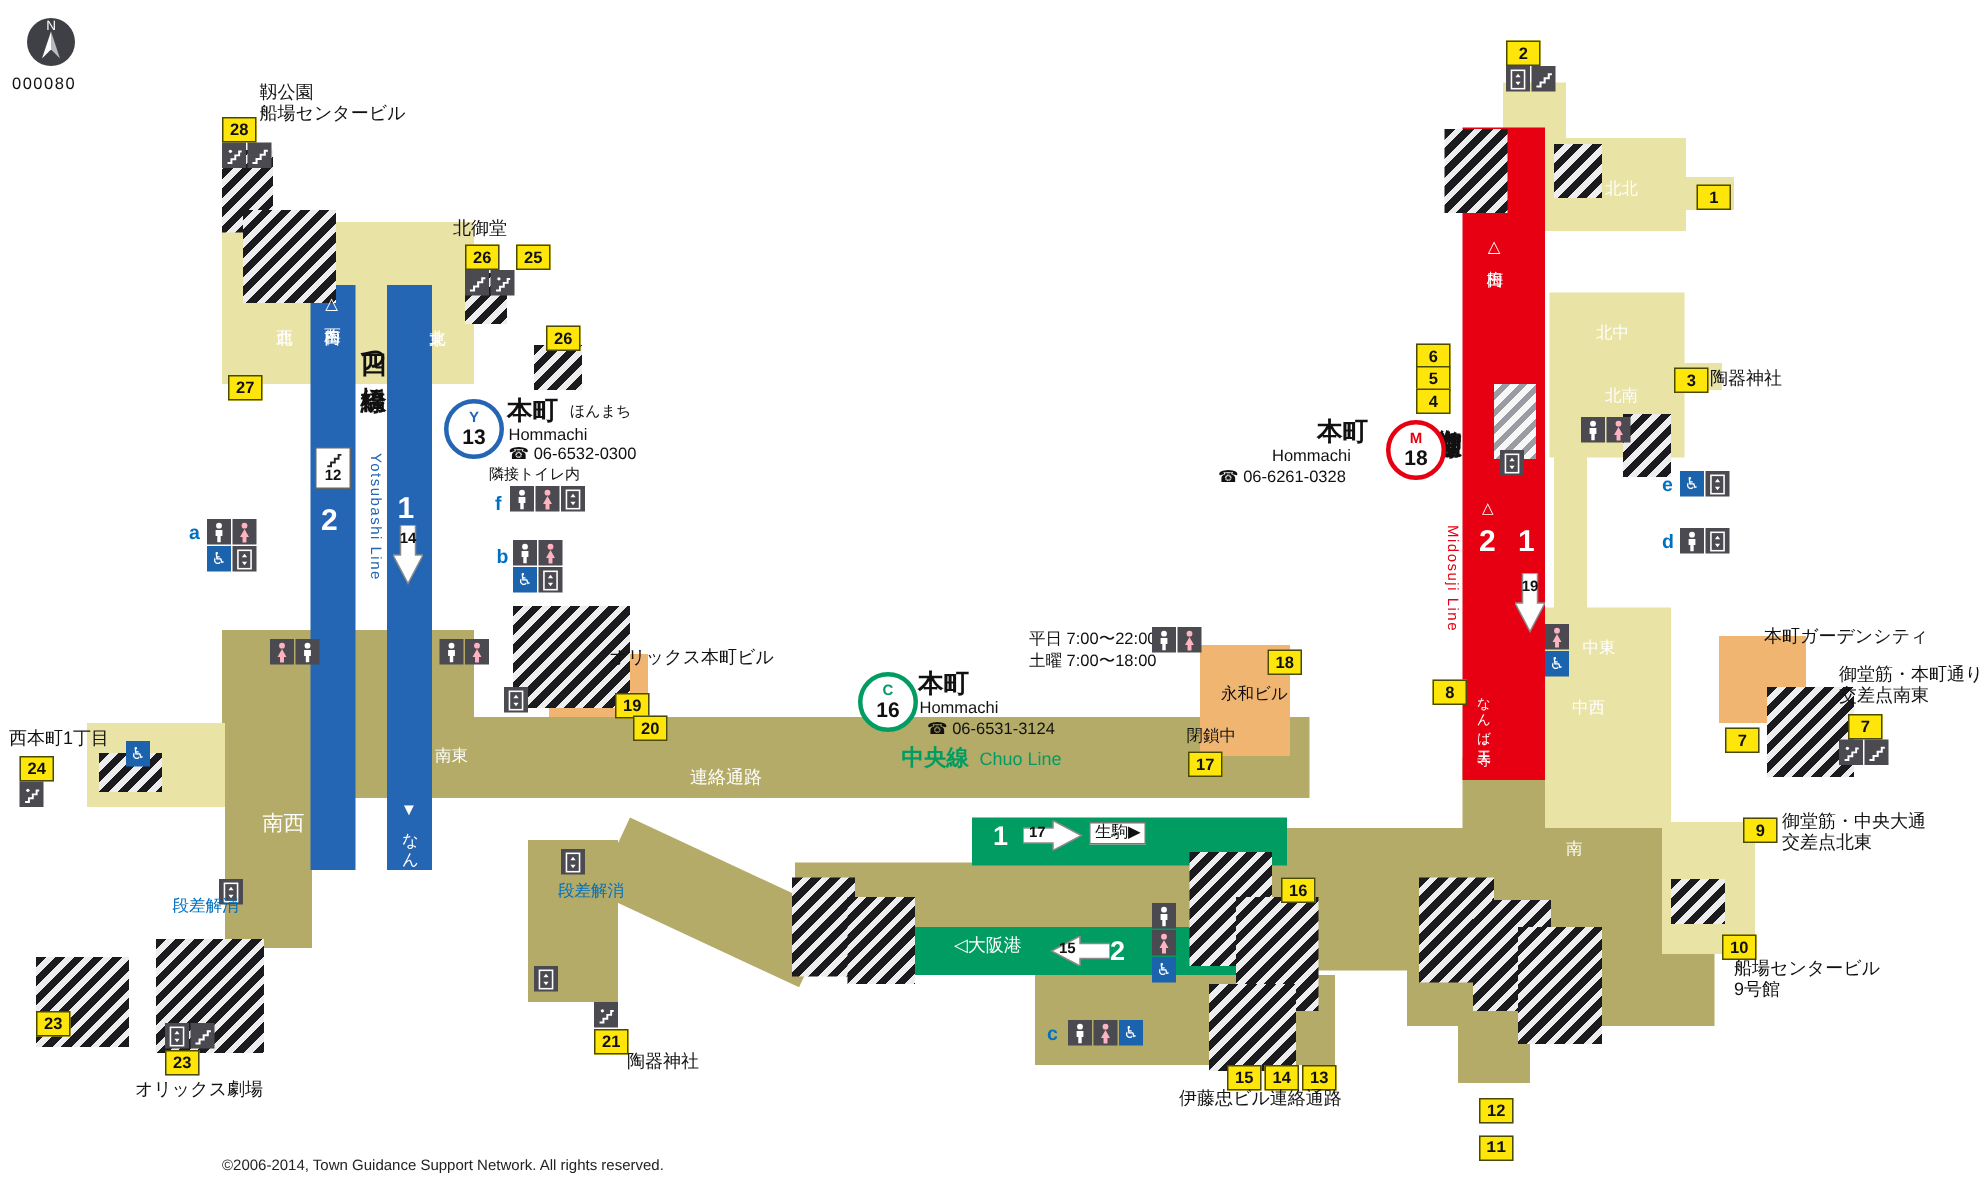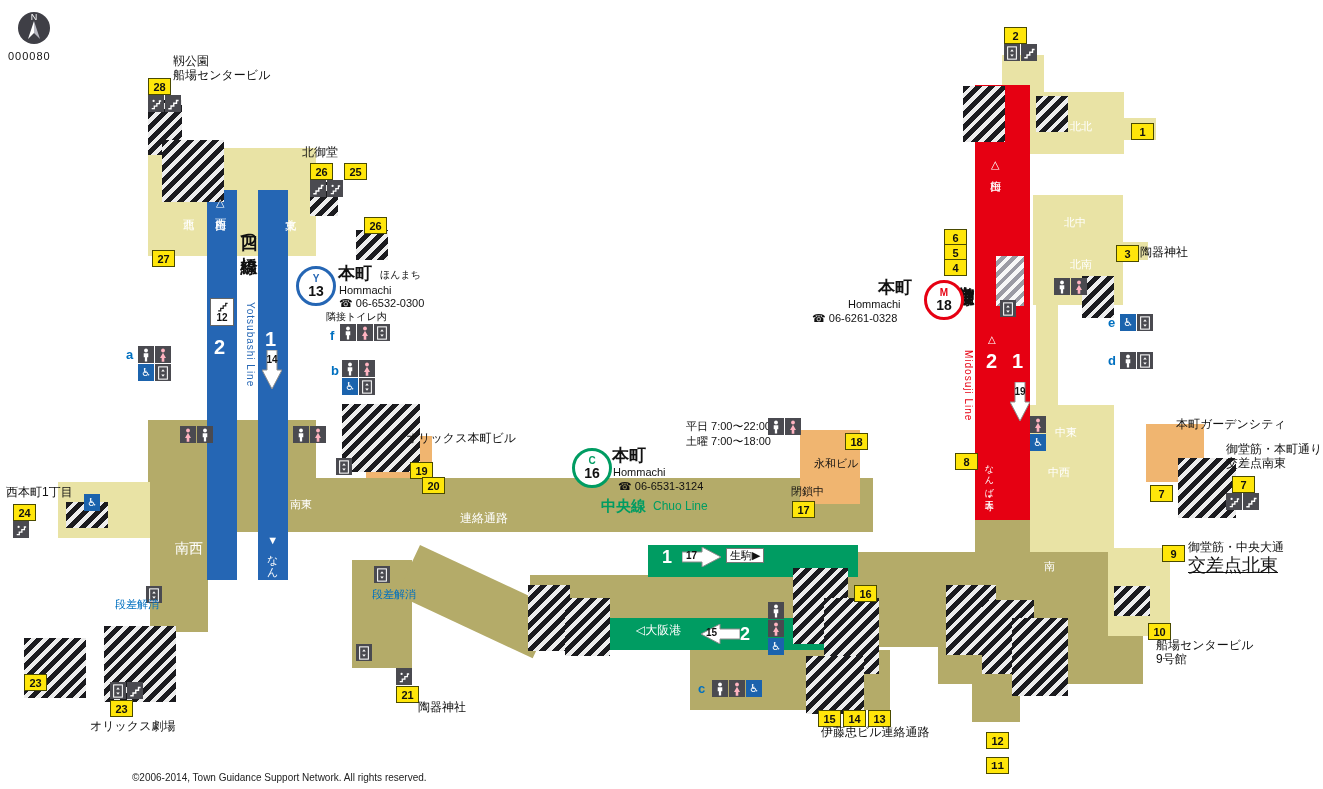--- a/index.html
+++ b/index.html
@@ -22,21 +22,21 @@
   .arrow .anum{position:absolute;width:100%;text-align:center;font-size:10px;font-weight:bold;color:#111;}
   .arrow.down .anum{top:4px;}
   .arrow.left .anum{top:3px;left:6px;width:auto;}
   .arrow.right .anum{top:3px;left:4px;width:auto;}
   .numbox{position:absolute;width:22px;height:26px;background:#fff;border:1px solid #666;
           display:flex;flex-direction:column;align-items:center;justify-content:center;
           font-size:10px;font-weight:bold;}
   .numbox svg{width:11px;height:11px;}
   .compass{position:absolute;}
   .idlabel{position:absolute;left:8px;top:50px;font-size:11px;letter-spacing:1px;}
-  .copyright{position:absolute;left:132px;top:772px;font-size:10px;color:#222;}
+  .copyright{position:absolute;left:148px;top:772px;font-size:10px;color:#222;}
 </style>
 </head>
 <body>
 
 <div id="map">
   <div class="idlabel">000080</div>
   <div class="copyright">©2006-2014, Town Guidance Support Network. All rights reserved.</div>
 <div style="position: absolute; left: 148px; top: 148px; width: 168px; height: 108px; background: rgb(233, 227, 165);"></div>
     <div style="position: absolute; left: 148px; top: 420px; width: 168px; height: 112px; background: rgb(180, 171, 105);"></div>
     <div style="position: absolute; left: 288px; top: 478px; width: 585px; height: 54px; background: rgb(180, 171, 105);"></div>
@@ -517,24 +517,24 @@
     <div class="txt" style="position: absolute; left: 90px; top: 720px; font-size: 12px;">オリックス劇場</div>
     <div class="txt" style="position: absolute; left: 418px; top: 701px; font-size: 12px;">陶器神社</div>
     <div class="txt" style="position: absolute; left: 814px; top: 457px; font-size: 11px;">永和ビル</div>
     <div class="txt" style="position: absolute; left: 791px; top: 485px; font-size: 11px;">閉鎖中</div>
     <div class="txt" style="position: absolute; left: 460px; top: 512px; font-size: 12px; color: rgb(255, 255, 255);">連絡通路</div>
     <div class="txt" style="position: absolute; left: 1140px; top: 246px; font-size: 12px;">陶器神社</div>
     <div class="txt" style="position: absolute; left: 1176px; top: 418px; font-size: 12px;">本町ガーデンシティ</div>
     <div class="txt" style="position: absolute; left: 1226px; top: 443px; font-size: 12px;">御堂筋・本町通り</div>
     <div class="txt" style="position: absolute; left: 1226px; top: 457px; font-size: 12px;">交差点南東</div>
     <div class="txt" style="position: absolute; left: 1188px; top: 541px; font-size: 12px;">御堂筋・中央大通</div>
-    <div class="txt" style="position: absolute; left: 1188px; top: 555px; font-size: 18px; text-decoration: underline;">交差点北東</div>
+    <div class="txt" style="position: absolute; left: 1188px; top: 555px; font-size: 12px;">交差点北東</div>
     <div class="txt" style="position: absolute; left: 1156px; top: 639px; font-size: 12px;">船場センタービル</div>
     <div class="txt" style="position: absolute; left: 1156px; top: 653px; font-size: 12px;">9号館</div>
-    <div class="txt" style="position: absolute; left: 786px; top: 726px; font-size: 12px; margin-left: 35px;">伊藤忠ビル連絡通路</div>
+    <div class="txt" style="position: absolute; left: 786px; top: 726px; font-size: 12px;">伊藤忠ビル連絡通路</div>
     <div class="txt" style="position: absolute; left: 326px; top: 311px; font-size: 10px;">隣接トイレ内</div>
     <div class="txt" style="position: absolute; left: 1070px; top: 120px; font-size: 11px; color: rgb(255, 255, 255);">北北</div>
     <div class="txt" style="position: absolute; left: 1064px; top: 216px; font-size: 11px; color: rgb(255, 255, 255);">北中</div>
     <div class="txt" style="position: absolute; left: 1070px; top: 258px; font-size: 11px; color: rgb(255, 255, 255);">北南</div>
     <div class="txt" style="position: absolute; left: 1055px; top: 426px; font-size: 11px; color: rgb(255, 255, 255);">中東</div>
     <div class="txt" style="position: absolute; left: 1048px; top: 466px; font-size: 11px; color: rgb(255, 255, 255);">中西</div>
     <div class="txt" style="position: absolute; left: 1044px; top: 560px; font-size: 11px; color: rgb(255, 255, 255);">南</div>
     <div class="txt" style="position: absolute; left: 290px; top: 498px; font-size: 11px; color: rgb(255, 255, 255);">南東</div>
     <div class="txt" style="position: absolute; left: 175px; top: 540px; font-size: 14px; color: rgb(255, 255, 255);">南西</div>
     <div class="txt" style="position: absolute; left: 182px; top: 210px; font-size: 11px; color: rgb(255, 255, 255); writing-mode: vertical-rl; letter-spacing: 1px;">北西</div>

